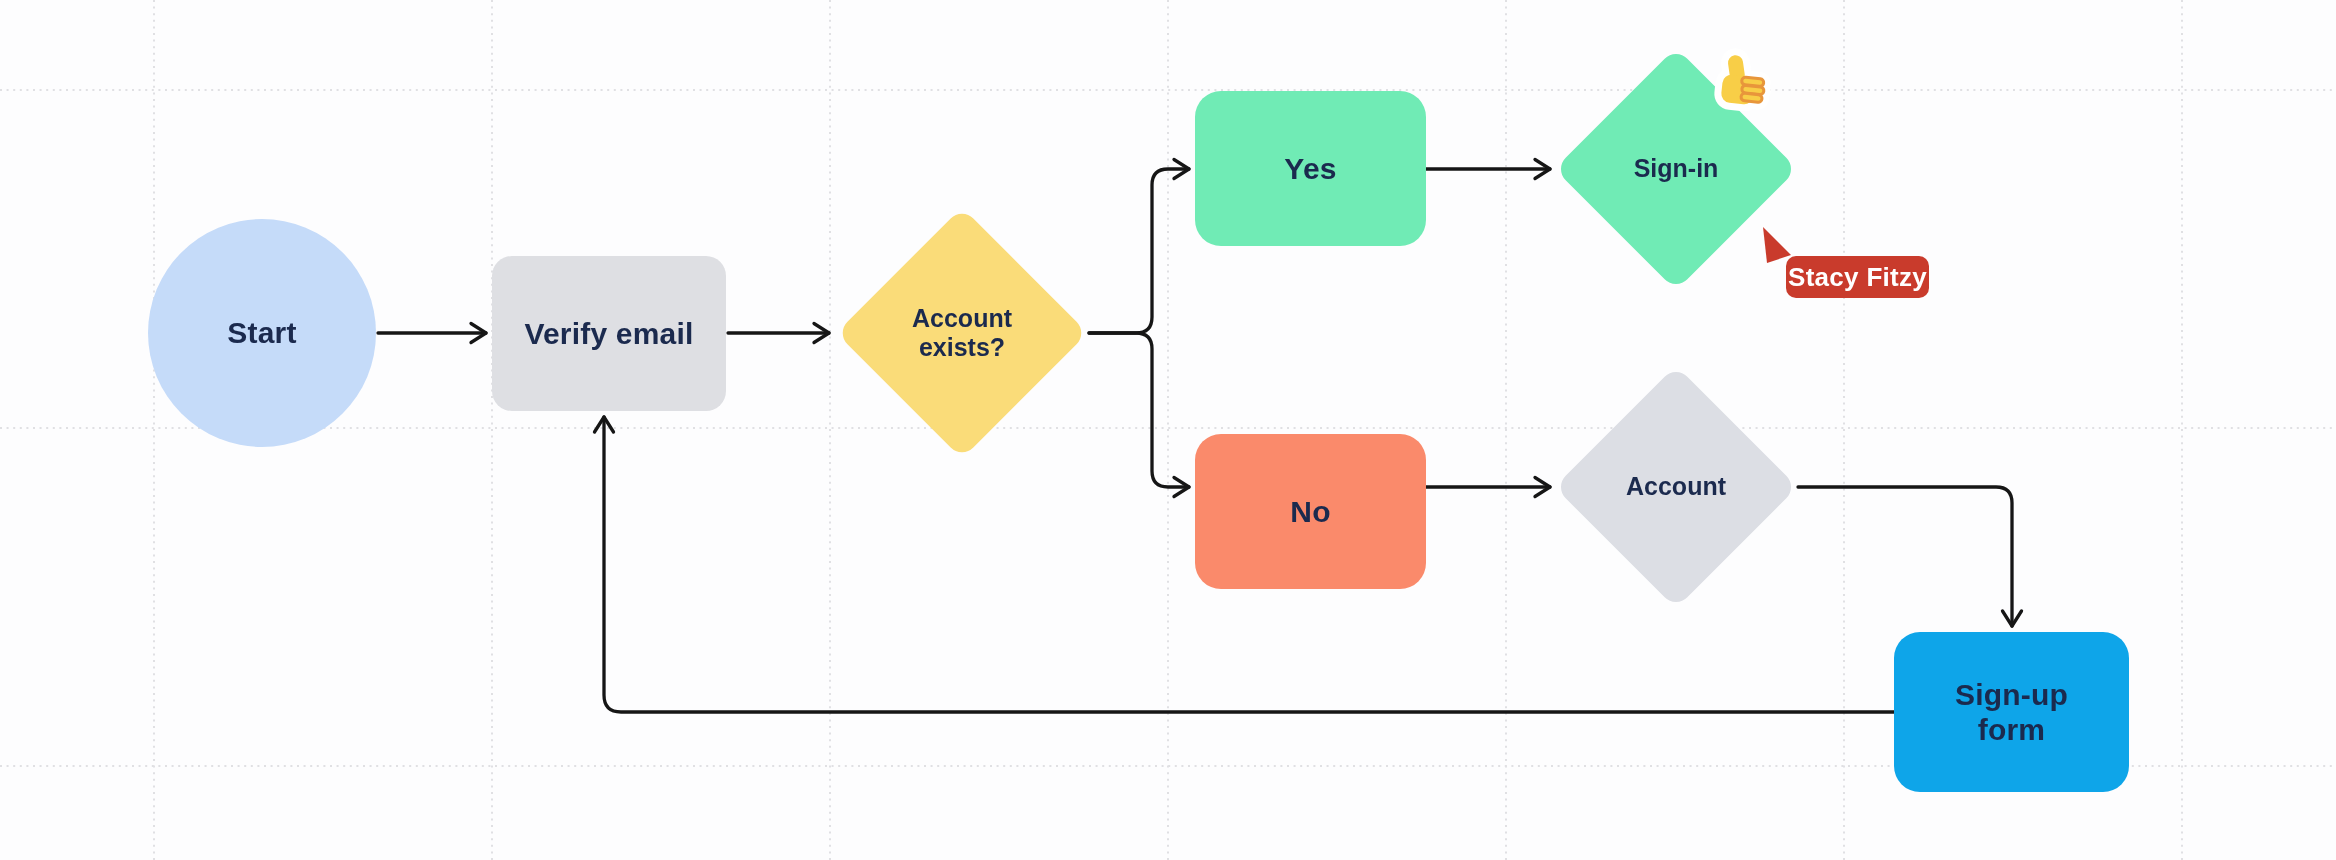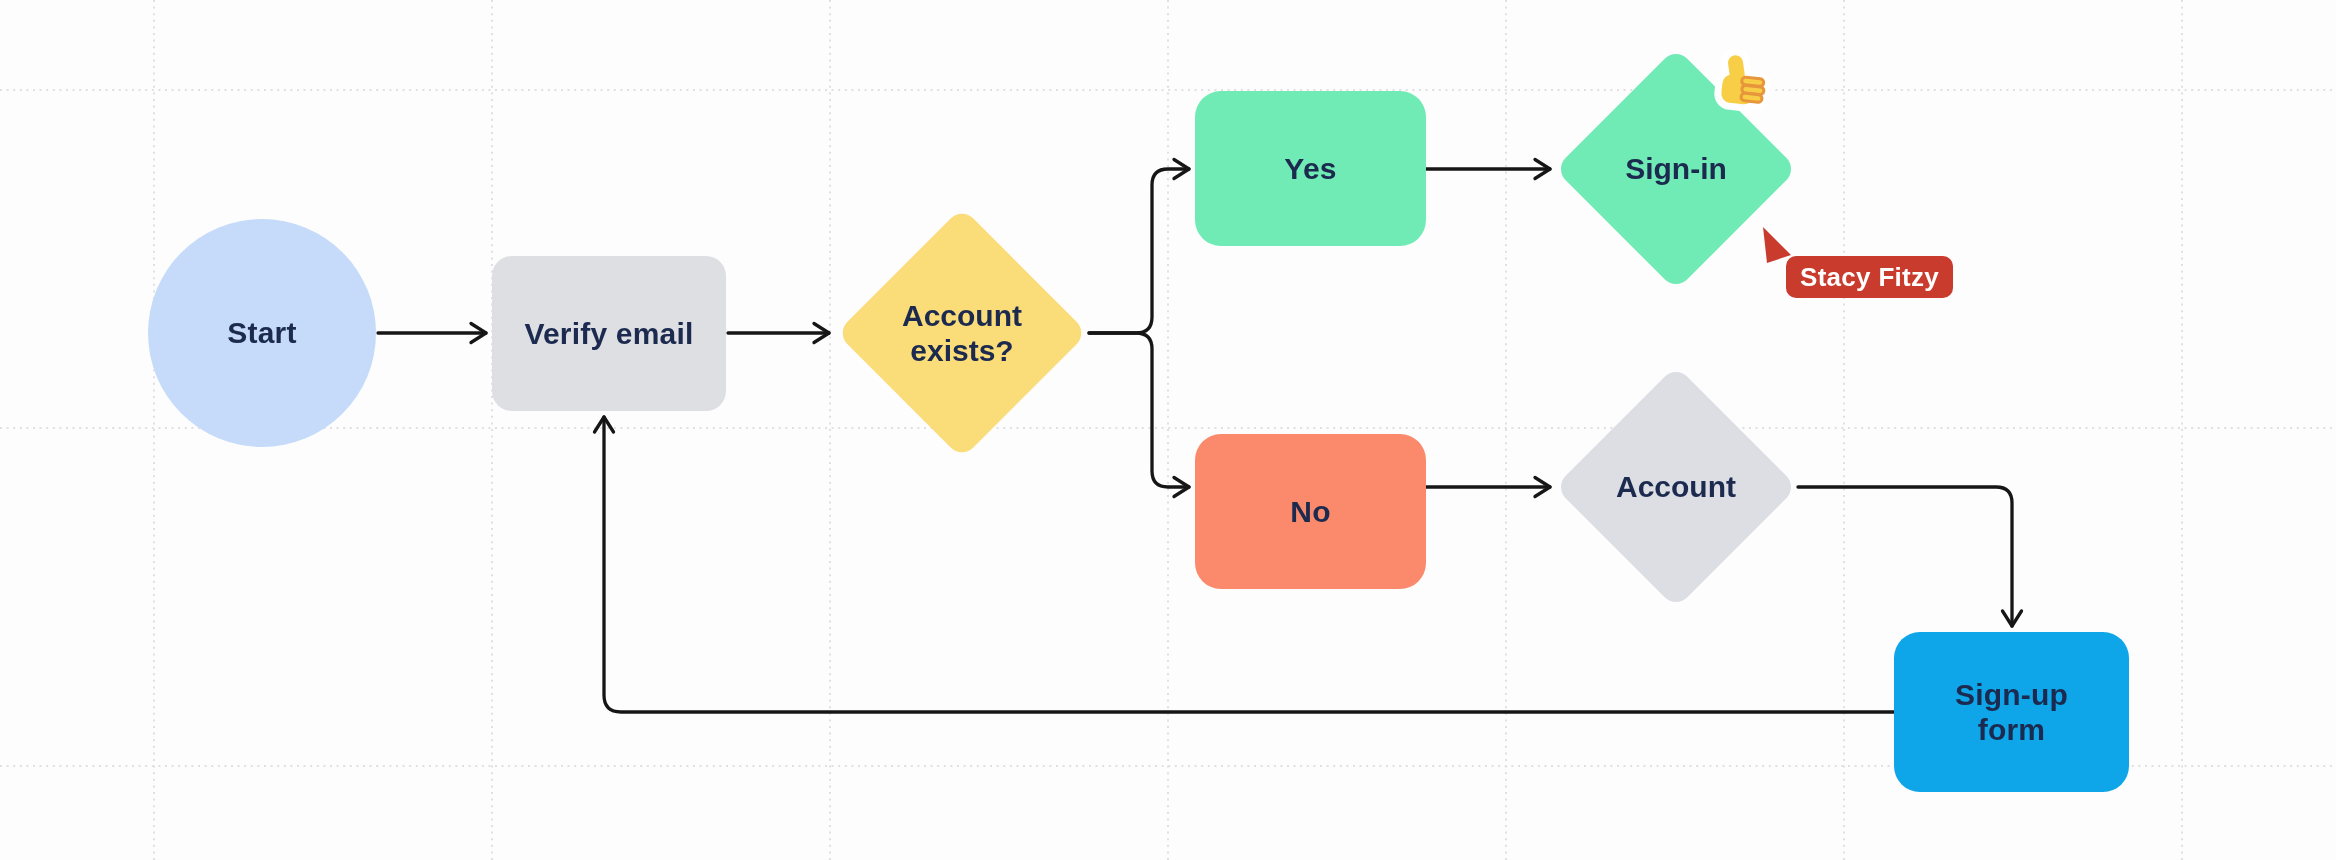--- a/index.html
+++ b/index.html
@@ -18,28 +18,28 @@
   .circle{border-radius:50%;}
   .rrect{border-radius:26px;}
   .diamond-wrap{position:absolute;}
   .diamond-shape{
     position:absolute;left:50%;top:50%;
     transform:translate(-50%,-50%) rotate(45deg);
     border-radius:16px;
   }
   .diamond-wrap .lbl{
     position:absolute;left:50%;top:50%;transform:translate(-50%,-50%);
-    width:180px;color:#1B2A4E;font-size:30px;font-weight:600;text-align:center;
+    width:180px;color:#1B2A4E;font-size:25px;font-weight:600;text-align:center;
     line-height:1.17;
   }
   .sticker{position:absolute;left:1700px;top:46px;width:84px;height:84px;}
   .cursor{position:absolute;left:1752px;top:222px;width:250px;height:90px;}
   .name-badge{
     position:absolute;left:34px;top:34px;height:42px;
-    display:flex;align-items:center;padding:0 14px;border-radius:10px;
+    display:flex;align-items:center;padding:0 2px;border-radius:10px;
     color:#FFFFFF;font-size:26px;font-weight:700;white-space:nowrap;
     letter-spacing:.3px;
   }
 </style>
 </head>
 <body>
 
 <div class="board">
 
   <svg class="layer">

